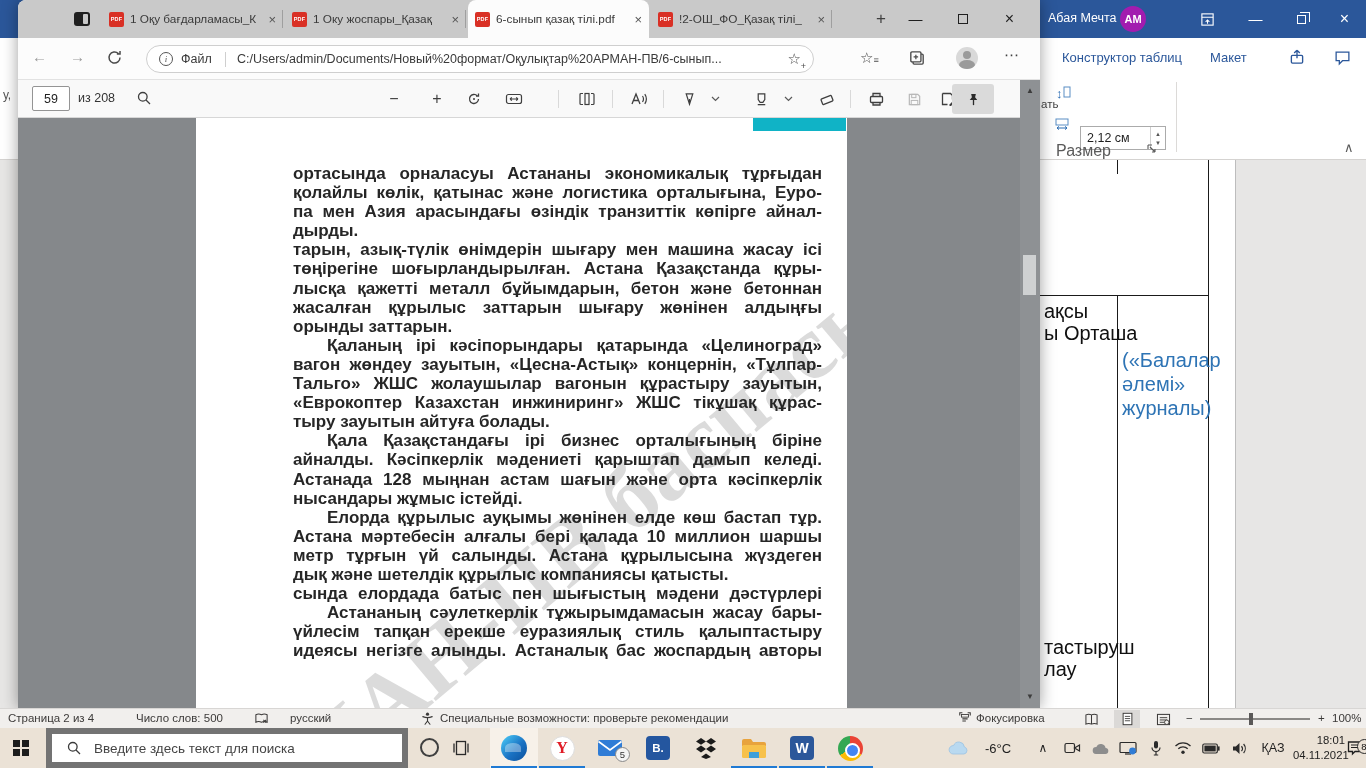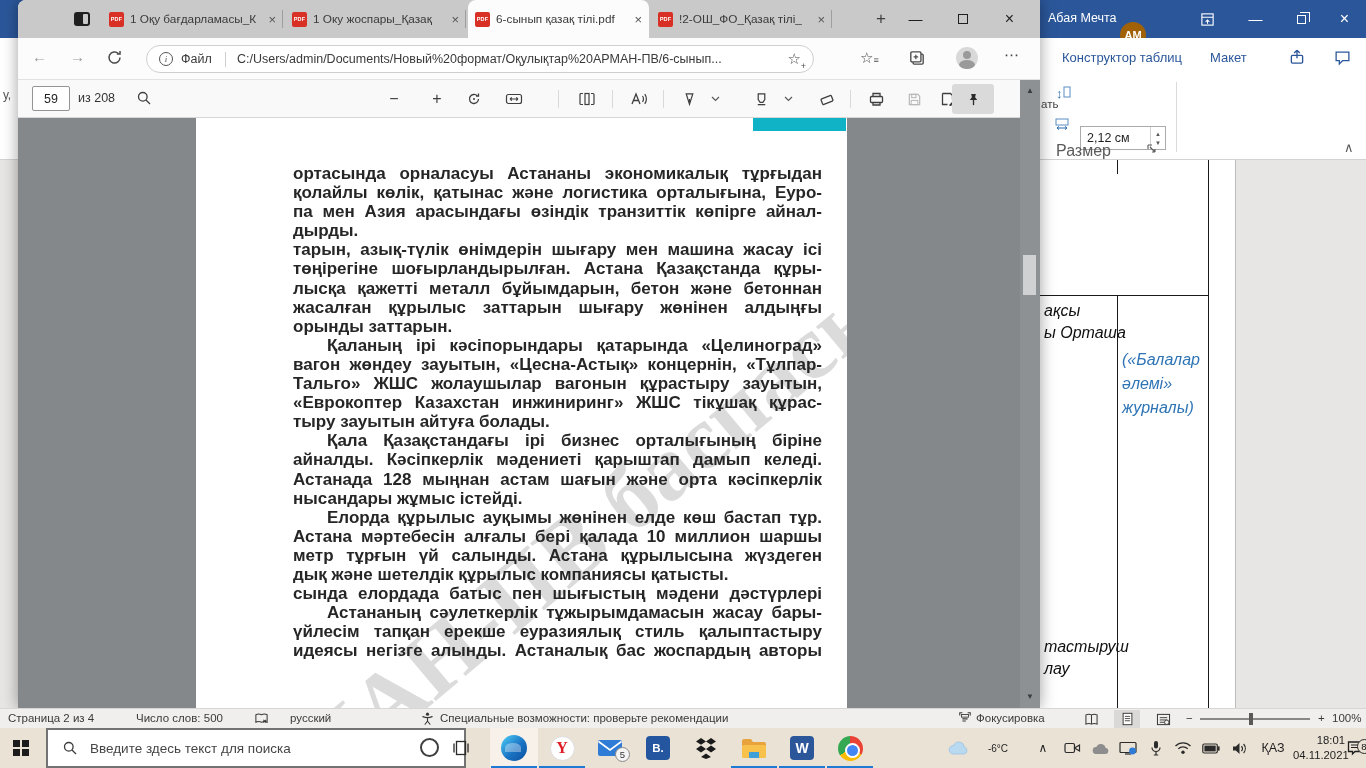--- a/index.html
+++ b/index.html
@@ -5,40 +5,40 @@
   html,body{margin:0;padding:0;background:#555;}
   *{box-sizing:border-box;font-family:"Liberation Sans",sans-serif;}
   .screen{position:relative;width:1366px;height:768px;overflow:hidden;background:#e7e6e5;}
   .abs{position:absolute;}
 
   
   .word-win{position:absolute;inset:0;}
   .word-title{position:absolute;left:0;top:0;width:1366px;height:38px;background:#2b579a;}
   .wt-user{position:absolute;left:1048px;top:11px;color:#fff;font-size:12.5px;}
   .wt-avatar{position:absolute;left:1120px;top:6px;width:26px;height:26px;border-radius:50%;
-    background:#a16207;color:#fff;font-size:11px;font-weight:bold;display:flex;align-items:center;justify-content:center;margin-top:16px;}
+    background:#a21caf;color:#fff;font-size:11px;font-weight:bold;display:flex;align-items:center;justify-content:center;}
   .wt-btn{position:absolute;top:0;width:43px;height:38px;color:#fff;display:flex;align-items:center;justify-content:center;font-size:14px;}
   .wt-restore i{display:block;width:9px;height:9px;border:1.2px solid #fff;position:relative;}
   .wt-restore i:after{content:"";position:absolute;left:2px;top:-4px;width:9px;height:9px;border:1.2px solid #fff;border-left:none;border-bottom:none;}
   .word-ribbon{position:absolute;left:0;top:38px;width:1366px;height:122px;background:#ffffff;border-bottom:1px solid #d5d3d1;}
   .wr-tab{position:absolute;top:12px;font-size:13px;color:#2b579a;}
   .wr-frag{position:absolute;left:2px;top:52px;font-size:11.5px;color:#444;}
   .wr-strip-frag{position:absolute;left:3px;top:50px;font-size:12px;color:#555;}
   .wr-field{position:absolute;width:86px;height:24px;border:1px solid #ababab;background:#fff;font-size:12.5px;color:#1f1f1f;
     display:flex;align-items:center;padding-left:6px;margin-top:44px;}
   .wr-spin{position:absolute;right:0;top:0;width:15px;height:22px;border-left:1px solid #d0d0d0;display:flex;flex-direction:column;align-items:center;justify-content:center;gap:3px;color:#555;font-size:6px;}
   .wr-sizeicon{position:absolute;font-size:13px;color:#2b6cb3;}
   .wr-group-label{position:absolute;font-size:16px;color:#5a5a5a;}
   .wr-sep{position:absolute;width:1px;background:#dcdad8;}
   
   .word-doc{position:absolute;left:0;top:160px;width:1366px;height:548px;background:#e7e6e5;}
   .wd-page{position:absolute;left:1040px;top:0;width:195px;height:548px;background:#fff;}
   .wd-pageedge{position:absolute;left:1235px;top:0;width:1px;height:548px;background:#bdbdbd;}
   .wd-line{position:absolute;background:#1a1a1a;}
-  .wd-text{position:absolute;font-family:"Liberation Serif",serif;font-size:16px;color:#101010;line-height:22px;font-style:italic;}
+  .wd-text{position:absolute;font-family:"Liberation Serif",serif;font-size:20px;color:#101010;line-height:22px;}
   .wd-blue{color:#2e74b5;line-height:24px;}
   
   .status-bar{position:absolute;left:0;top:708px;width:1366px;height:20px;background:#f1efed;border-top:1px solid #d8d6d4;z-index:30;}
   .sb-item{position:absolute;top:3px;font-size:11.5px;color:#3c3a39;white-space:nowrap;}
   .sb-icon{position:absolute;top:2px;}
   .sb-view{position:absolute;top:1px;width:26px;height:18px;display:flex;align-items:center;justify-content:center;}
   .sb-view.sel{background:#dbd9d7;}
   .sb-track{position:absolute;top:9px;width:110px;height:2px;background:#8a8886;}
   .sb-thumb{position:absolute;top:4px;width:4px;height:12px;background:#5a5858;}
 
@@ -96,21 +96,21 @@
   .pdf-text .line.ind{text-indent:34px;}
   
   .e-scroll{position:absolute;left:1002px;top:80px;width:20px;height:628px;background:#8e9194;}
   .e-scr-arrow{position:absolute;left:0;width:20px;text-align:center;font-size:8px;color:#3c3c3c;}
   .e-scr-thumb{position:absolute;left:3px;top:175px;width:13px;height:40px;background:#cfd1d2;}
 
   
   .taskbar{position:absolute;left:0;top:728px;width:1366px;height:40px;background:#ebe2d6;z-index:40;}
   .tb-start{position:absolute;left:13px;top:12px;width:16px;height:16px;display:grid;grid-template-columns:7px 7px;grid-gap:2px;}
   .tb-start i{background:#1c1c1c;width:7px;height:7px;}
-  .tb-search{position:absolute;left:46px;top:0;width:420px;height:40px;background:#fff;border:2px solid #737373;display:flex;align-items:center;}
+  .tb-search{position:absolute;left:46px;top:0;width:362px;height:40px;background:#fff;border:6px solid #737373;display:flex;align-items:center;}
   .tb-search svg{margin-left:14px;}
   .tb-search .ph{margin-left:12px;font-size:13.5px;color:#454545;}
   .tb-cortana{position:absolute;left:420px;top:10px;width:19px;height:19px;border:2px solid #3f3f3f;border-radius:50%;}
   .tb-taskview{position:absolute;left:452px;top:11px;}
   .tb-app{position:absolute;top:0;width:48px;height:40px;display:flex;align-items:center;justify-content:center;}
   .tb-app.active{background:#f7f1e9;}
   .tb-app .runline{position:absolute;left:1px;bottom:0;width:46px;height:2.5px;background:#1f7ad4;}
   .ic-edge{width:26px;height:26px;border-radius:50%;background:linear-gradient(135deg,#45c0f0 10%,#1a73c4 55%,#0b4f9c 100%);position:relative;}
   .ic-edge:after{content:"";position:absolute;left:4px;top:8px;width:16px;height:9px;border-radius:50% 50% 0 0;background:rgba(255,255,255,.35);}
   .ic-yandex{width:25px;height:25px;border-radius:50%;background:#fff;border:1px solid #ddd;color:#e01b25;
@@ -119,21 +119,21 @@
   .tb-badge{position:absolute;right:-7px;bottom:-4px;width:15px;height:15px;border-radius:50%;background:#f4f4f4;
     border:1px solid #8a8a8a;color:#333;font-size:9.5px;display:flex;align-items:center;justify-content:center;}
   .ic-bitrix{width:24px;height:24px;border-radius:4px;background:#24569f;color:#fff;font-size:11.5px;font-weight:bold;
     display:flex;align-items:center;justify-content:center;}
   .ic-word{width:24px;height:24px;border-radius:4px;background:#2b579a;color:#fff;font-size:14px;font-weight:bold;
     display:flex;align-items:center;justify-content:center;}
   .ic-chrome{width:25px;height:25px;border-radius:50%;position:relative;
     background:conic-gradient(#ea4335 0 33%,#fbbc05 33% 66%,#34a853 66% 100%);}
   .ic-chrome:after{content:"";position:absolute;left:7px;top:7px;width:11px;height:11px;border-radius:50%;background:#4285f4;border:2px solid #fff;}
   .tray-item{position:absolute;top:0;height:40px;display:flex;align-items:center;justify-content:center;color:#1f1f1f;}
-  .tray-text{font-size:10px;color:#1f1f1f;}
+  .tray-text{font-size:13px;color:#1f1f1f;}
   .tb-clock{position:absolute;left:1293px;top:5px;width:52px;font-size:11.3px;color:#1f1f1f;text-align:right;line-height:15px;}
   .tb-notifbadge{position:absolute;right:-8px;bottom:2px;width:15px;height:15px;border-radius:50%;border:1.4px solid #2a2a2a;
     background:#ebe2d6;font-size:9.5px;display:flex;align-items:center;justify-content:center;color:#111;}
   svg{display:block;}
 </style>
 </head>
 <body>
 
 <div class="screen">
 

